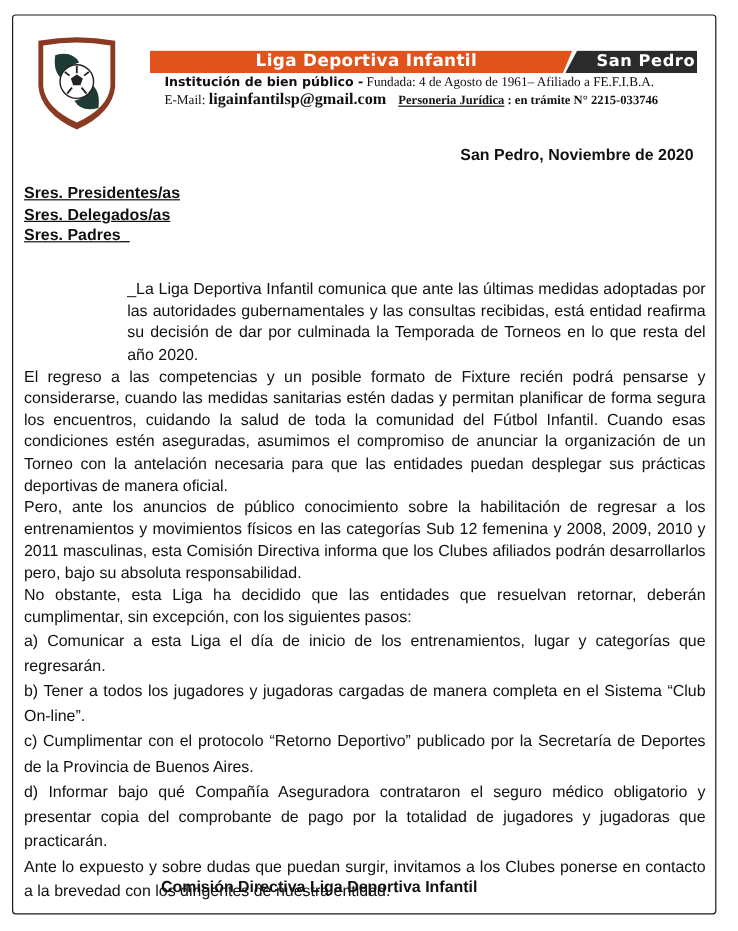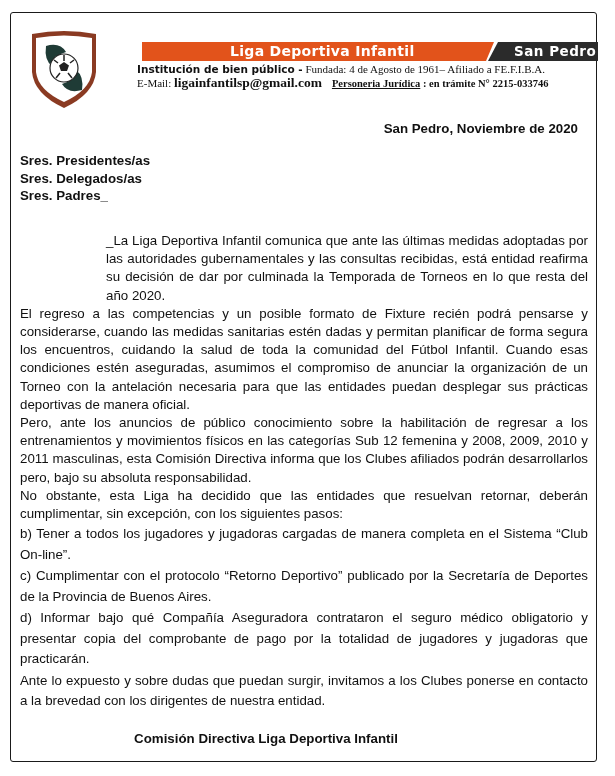--- a/index.html
+++ b/index.html
@@ -2,21 +2,21 @@
 <html><head>
   <meta charset="utf-8">
   <style>
     html, body { margin: 0; padding: 0; background: #ffffff; }
     body { width: 615px; height: 776px; position: relative; overflow: hidden; }
     .frame {
       position: absolute; left: 10px; top: 12px; width: 587px; height: 750px;
       border: 1.5px solid #1a1a1a; border-radius: 3px; box-sizing: border-box;
     }
     .logo { position: absolute; left: 26px; top: 28px; width: 76px; height: 82px; }
-    .banner { position: absolute; left: 142px; top: 42px; width: 396px; height: 19px; }
+    .banner { position: absolute; left: 125px; top: 42px; width: 396px; height: 19px; }
     .banner-orange {
       position: absolute; left: 0; top: 0; height: 19px; width: 352px;
       background: #e2531b;
       clip-path: polygon(0 0, 100% 0, calc(100% - 8px) 100%, 0 100%);
     }
     .banner-orange span {
       position: absolute; left: 88px; top: 0px; line-height: 19px;
       font-family: "DejaVu Sans", sans-serif; font-weight: bold; font-size: 14px; color: #ffffff; letter-spacing: 0.3px;
     }
     .banner-dark {
@@ -29,21 +29,21 @@
       font-family: "DejaVu Sans", sans-serif; font-weight: bold; font-size: 13.5px; color: #ffffff; letter-spacing: 0.5px;
     }
     .inst { position: absolute; left: 137px; top: 63px; font-family: "Liberation Serif", serif; font-size: 11px; line-height: 13px; color: #111; white-space: nowrap; }
     .inst b.sans { font-family: "DejaVu Sans", sans-serif; font-weight: bold; font-size: 10.5px; }
     .inst .email { font-family: "Liberation Serif", serif; font-weight: bold; font-size: 13.5px; }
     .inst .pj { margin-left: 10px; font-size: 10.5px; font-weight: bold; }
     .inst .pj u { text-decoration: underline; }
 
     .doc { font-family: "Liberation Sans", sans-serif; color: #111; font-size: 13.3px; }
     .date { position: absolute; right: 37px; top: 121px; font-weight: bold; font-size: 13.3px; }
-    .addr { position: absolute; left: 20px; top: 152px; font-weight: bold; line-height: 17.5px; }
+    .addr { position: absolute; left: 20px; top: 152px; font-weight: bold; line-height: 17.5px; text-decoration: underline; }
     .body {
       position: absolute; left: 20px; top: 207px; width: 568px;
       text-align: justify; line-height: 18.2px; font-size: 13.3px;
     }
     .body p { margin: 0; }
     .body p.item { line-height: 20.5px; margin-top: 1px; }
     .body .indent { padding-left: 86px; margin-top: 25px; }
     .sign { position: absolute; left: 0; width: 532px; top: 731px; text-align: center; font-weight: bold; font-size: 13.3px; }
   </style>
 </head>
@@ -82,20 +82,21 @@
     <div>Sres. Presidentes/as</div>
     <div>Sres. Delegados/as</div>
     <div>Sres. Padres_</div>
   </div>
 
   <div class="body">
     <p class="indent">_La Liga Deportiva Infantil comunica que ante las últimas medidas adoptadas por las autoridades gubernamentales y las consultas recibidas, está entidad reafirma su decisión de dar por culminada la Temporada de Torneos en lo que resta del año 2020.</p>
     <p>El regreso a las competencias y un posible formato de Fixture recién podrá pensarse y considerarse, cuando las medidas sanitarias estén dadas y permitan planificar de forma segura los encuentros, cuidando la salud de toda la comunidad del Fútbol Infantil. Cuando esas condiciones estén aseguradas, asumimos el compromiso de anunciar la organización de un Torneo con la antelación necesaria para que las entidades puedan desplegar sus prácticas deportivas de manera oficial.</p>
     <p>Pero, ante los anuncios de público conocimiento sobre la habilitación de regresar a los entrenamientos y movimientos físicos en las categorías Sub 12 femenina y 2008, 2009, 2010 y 2011 masculinas, esta Comisión Directiva informa que los Clubes afiliados podrán desarrollarlos pero, bajo su absoluta responsabilidad.</p>
     <p> No obstante, esta Liga ha decidido que las entidades que resuelvan retornar, deberán cumplimentar, sin excepción, con los siguientes pasos:</p>
+    <p class="item">a) Comunicar a esta Liga el día de inicio de los entrenamientos, lugar y categorías que regresarán.</p>
     <p class="item">b) Tener a todos los jugadores y jugadoras cargadas de manera completa en el Sistema “Club On-line”.</p>
     <p class="item">c) Cumplimentar con el protocolo “Retorno Deportivo” publicado por la Secretaría de Deportes de la Provincia de Buenos Aires.</p>
     <p class="item">d) Informar bajo qué Compañía Aseguradora contrataron el seguro médico obligatorio y presentar copia del comprobante de pago por la totalidad de jugadores y jugadoras que practicarán.</p>
     <p class="item">Ante lo expuesto y sobre dudas que puedan surgir, invitamos a los Clubes ponerse en contacto a la brevedad con los dirigentes de nuestra entidad.</p>
   </div>
 
   <div class="sign">Comisión Directiva Liga Deportiva Infantil</div>
 </div>
 
 </body></html>

